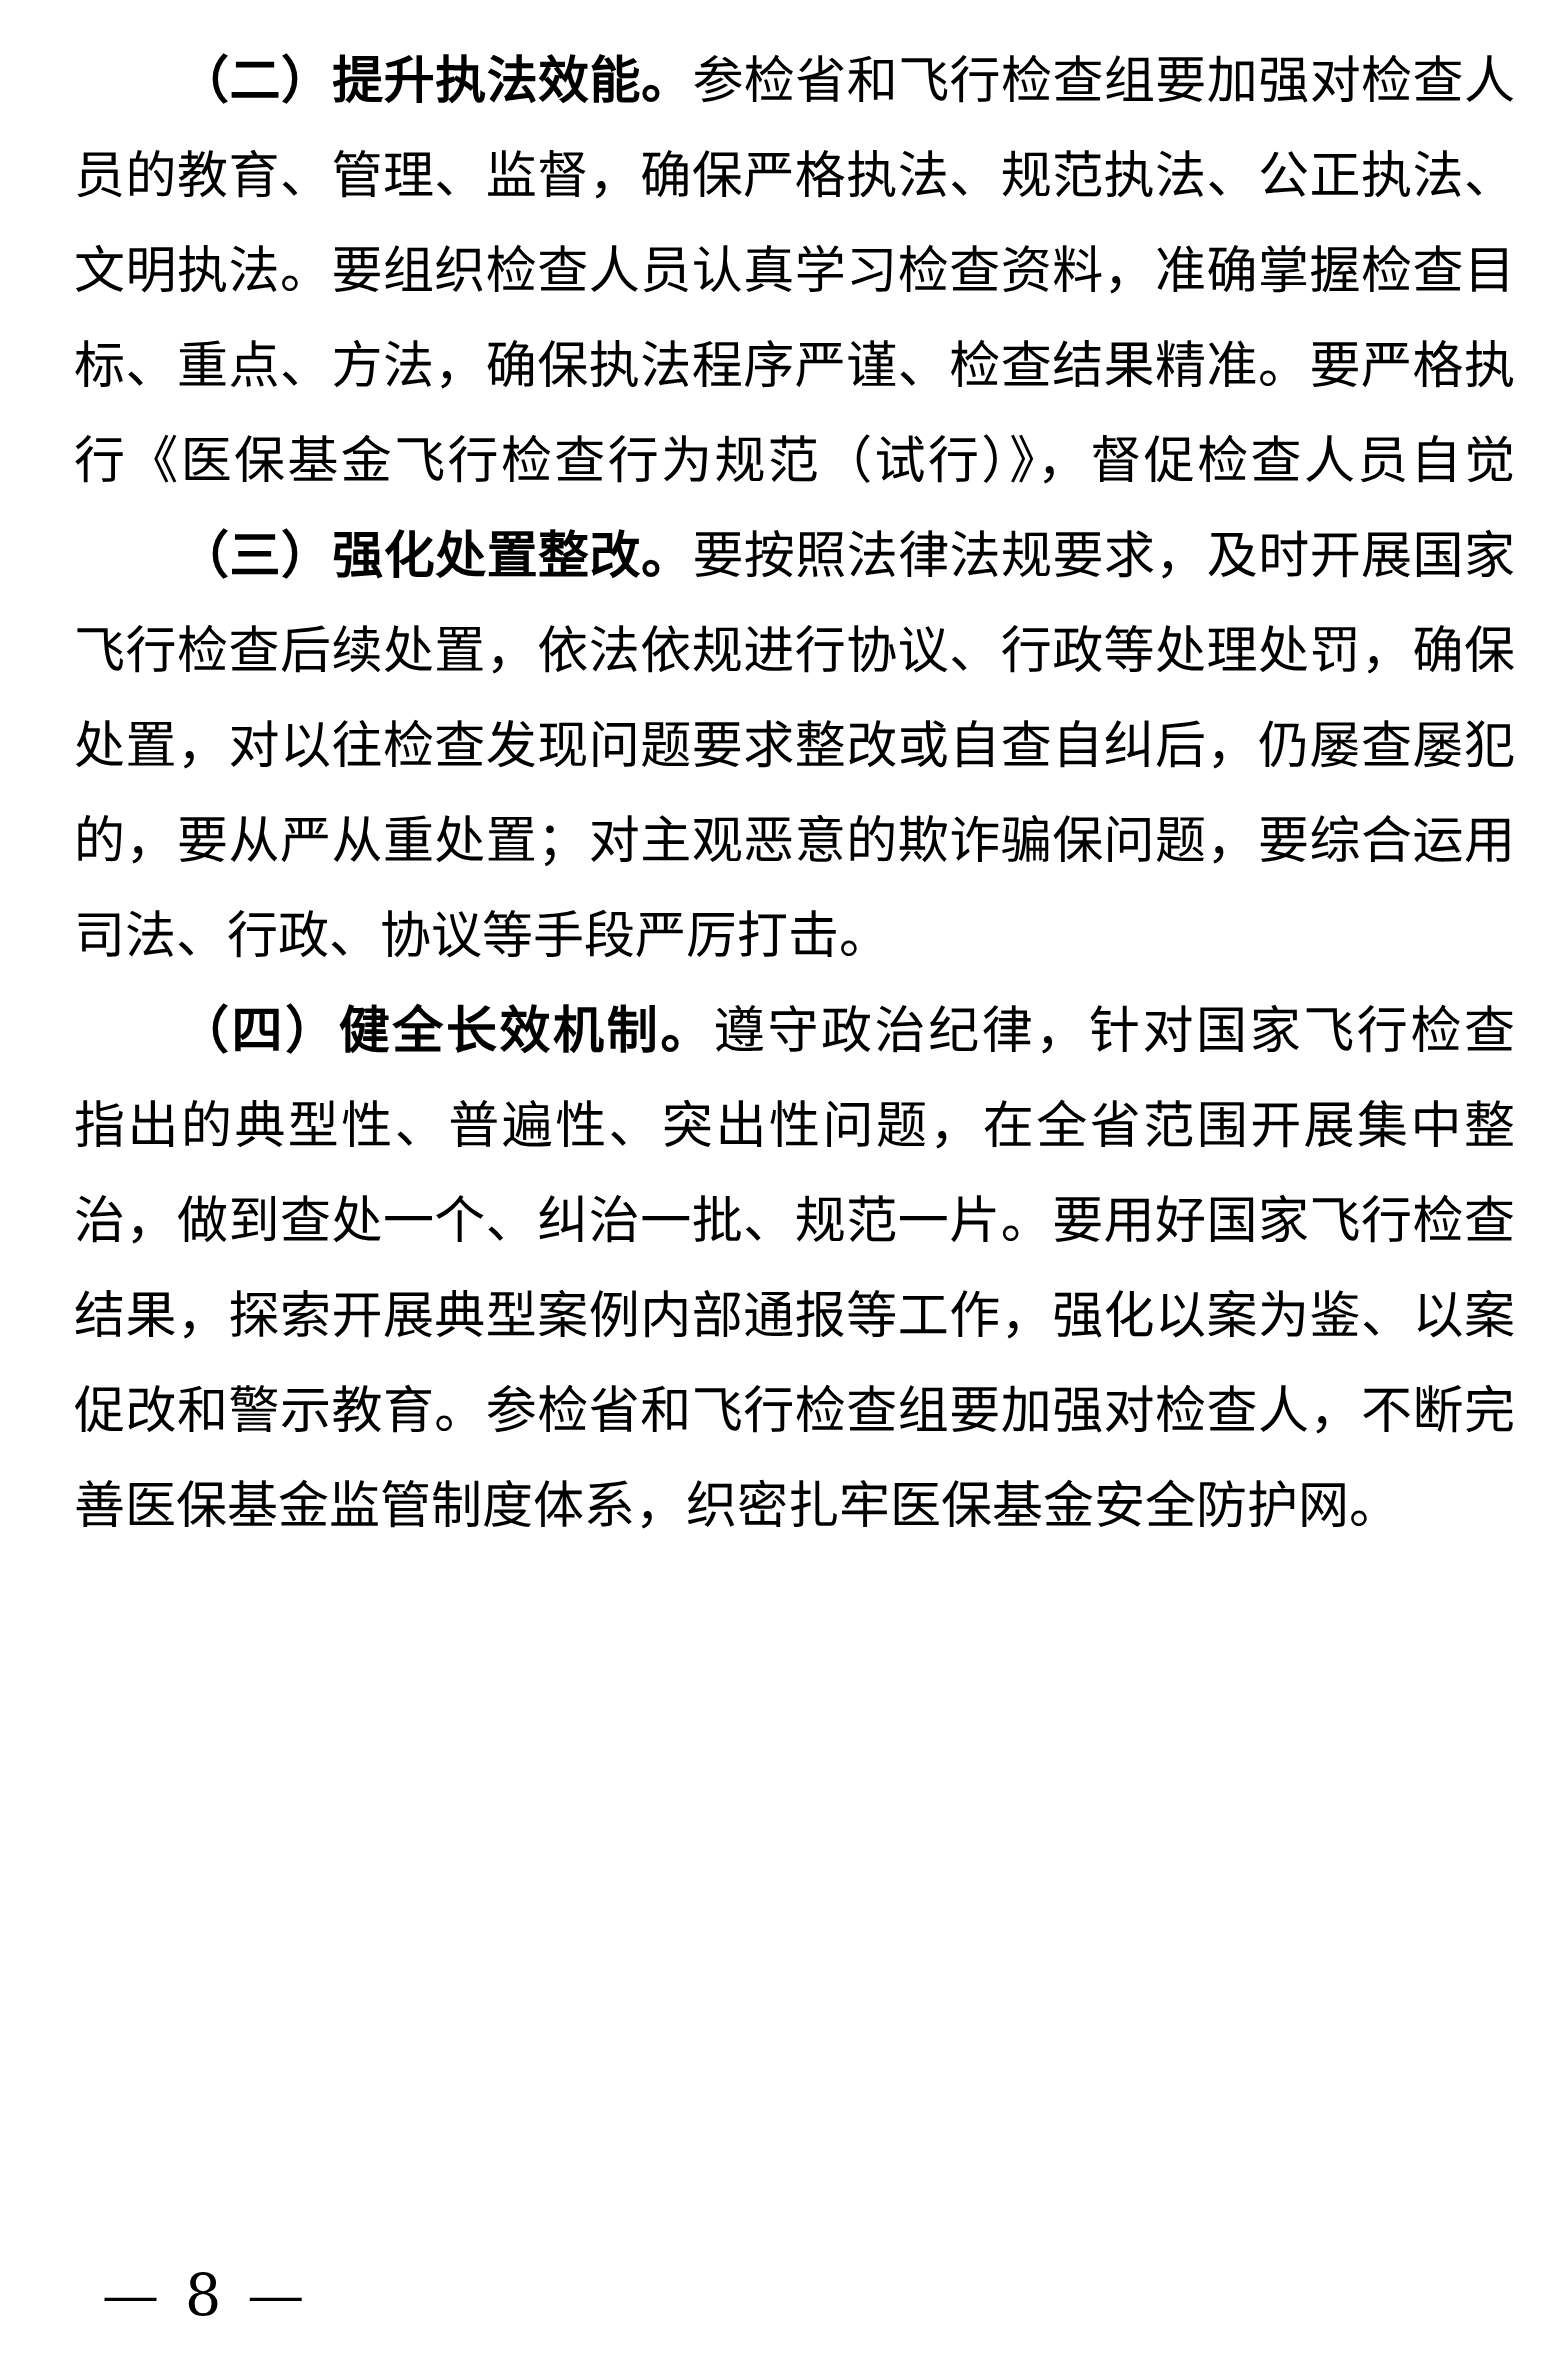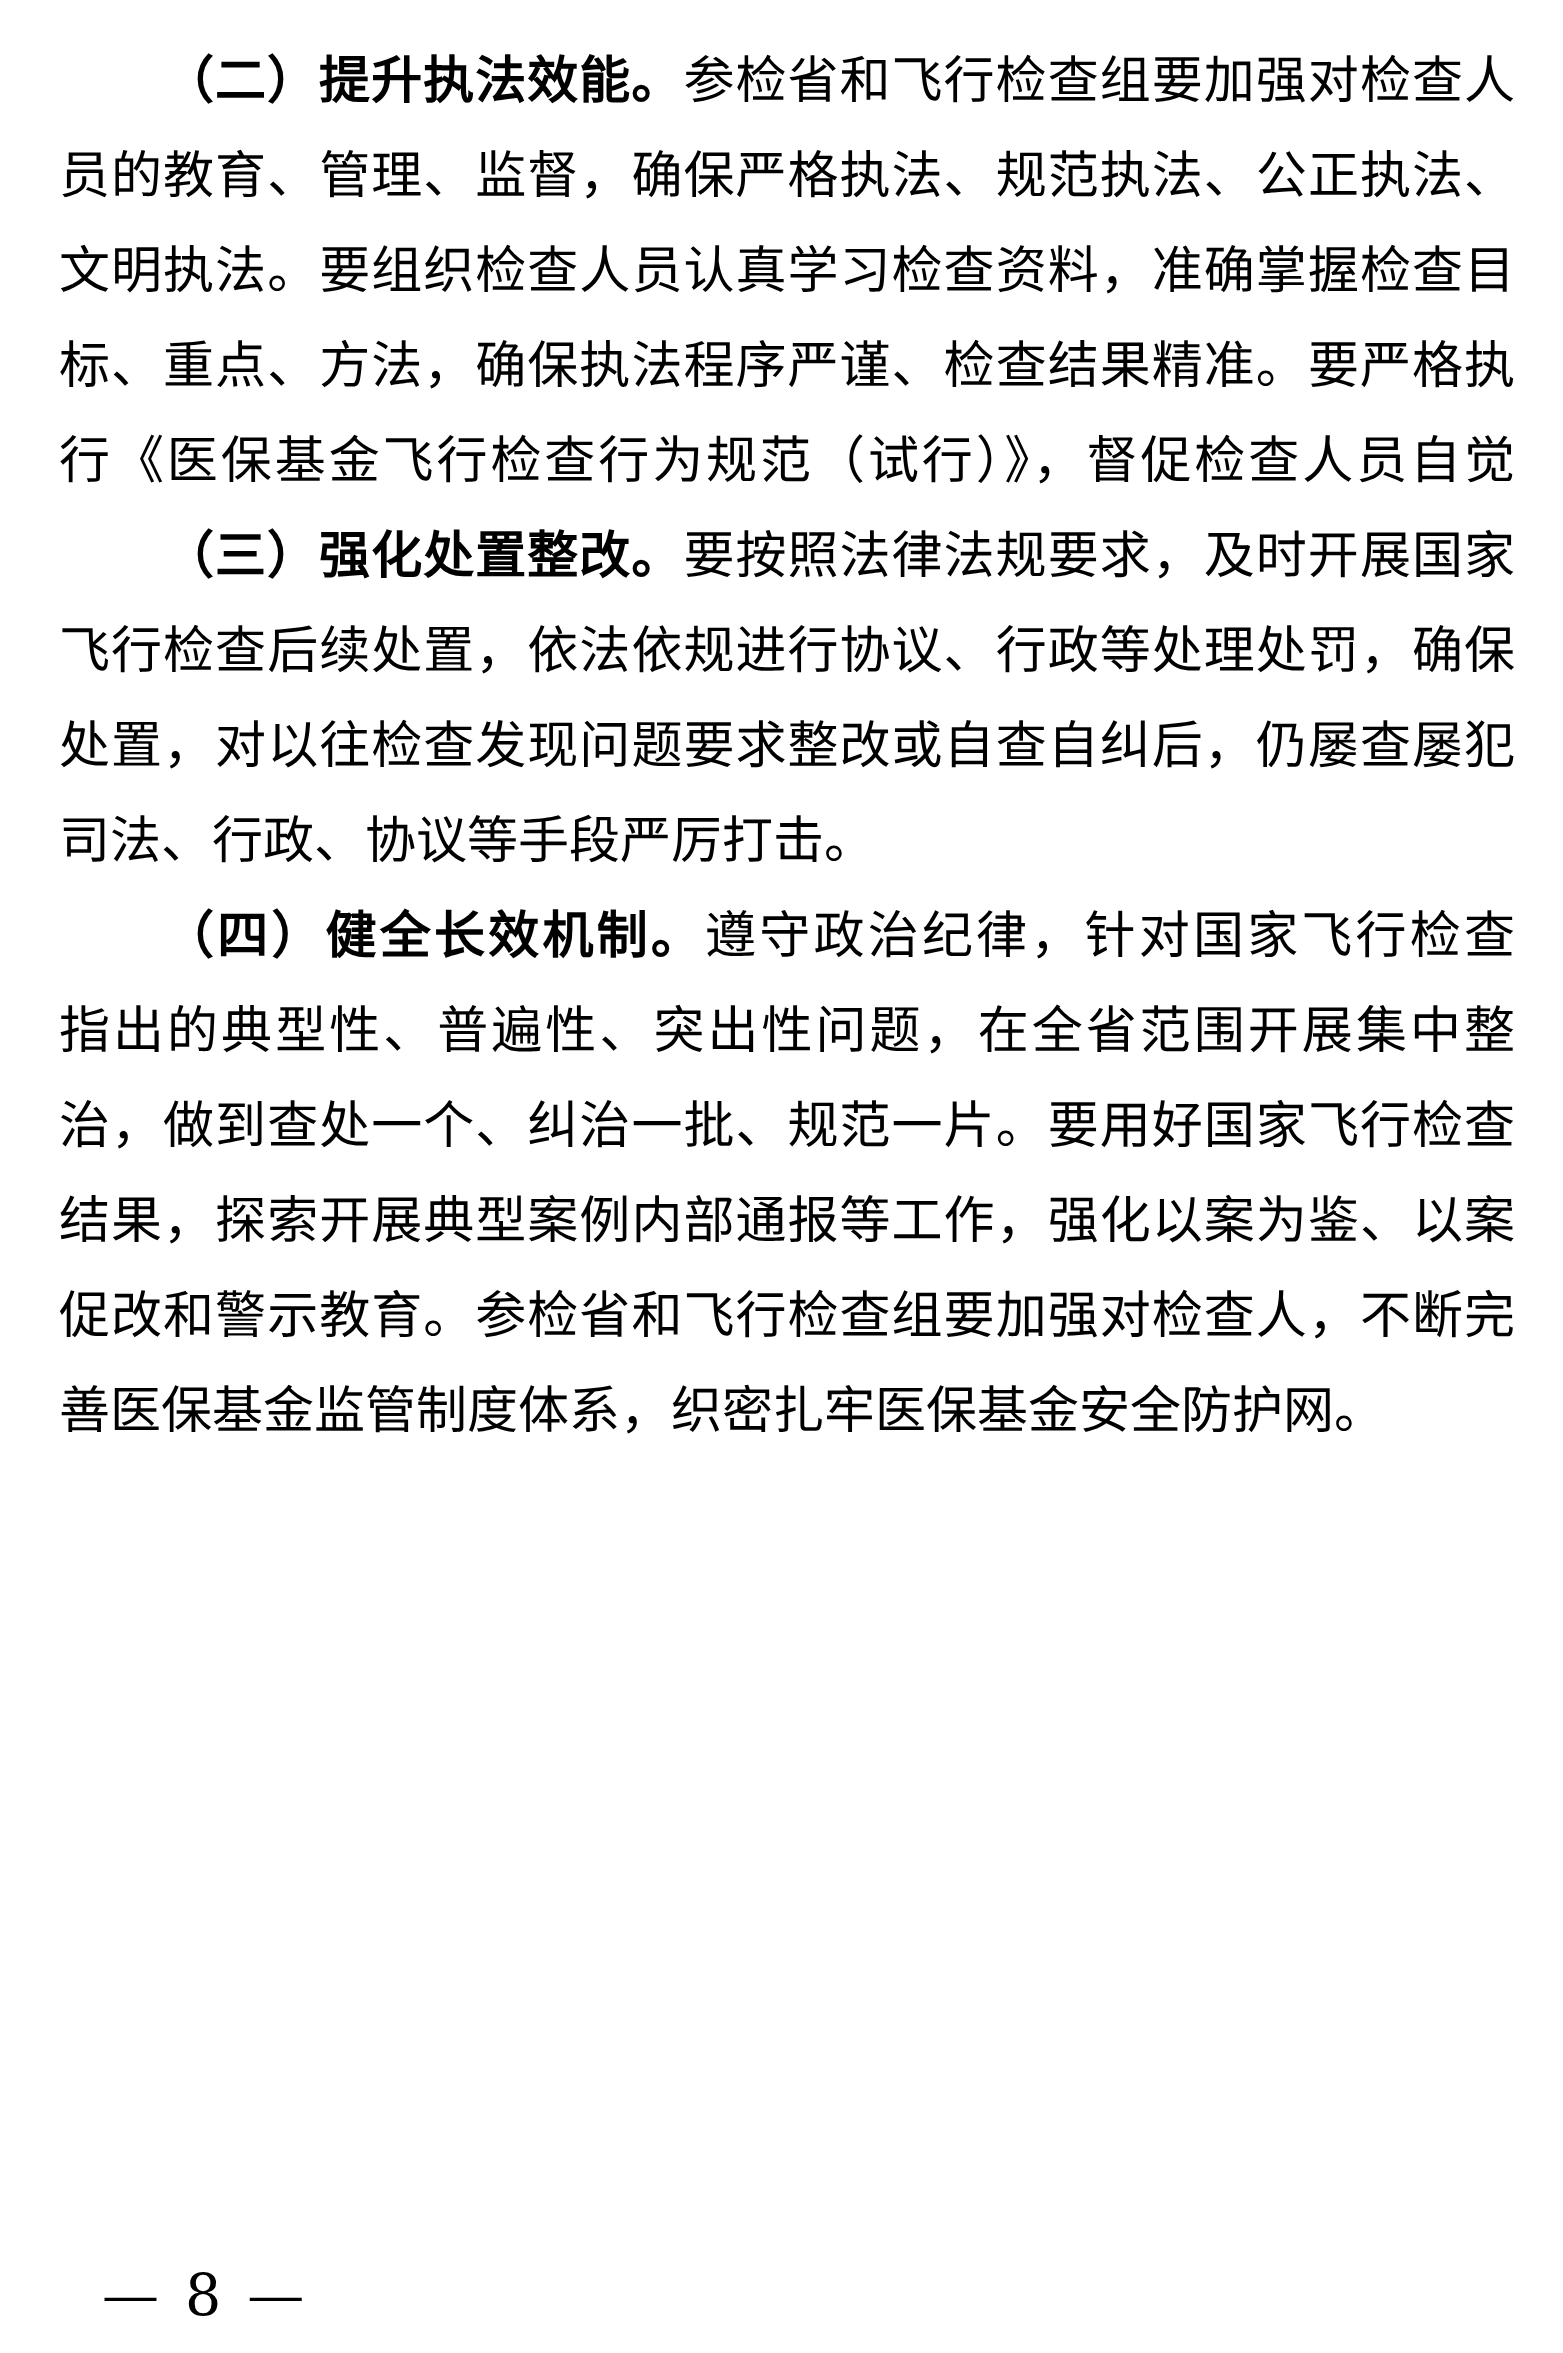--- a/index.html
+++ b/index.html
@@ -29,20 +29,21 @@
   .line {
     font-size: 51px;
     line-height: 95px;
     height: 95px;
     text-align: justify;
     text-align-last: justify;
     text-justify: inter-character;
     white-space: nowrap;
     letter-spacing: 0;
     color: #000000;
+    margin-left: 15px;
   }
   .line.indent {
     text-indent: 104px;
   }
   .line.last {
     text-align: left;
     text-align-last: left;
   }
   .seg {
     font-weight: 400;
@@ -80,20 +81,21 @@
         <div class="line indent"><span class="seg bold">（二）提升执法效能。</span><span class="seg">参检省和飞行检查组要加强对检查人</span></div>
         <div class="line"><span class="seg">员的教育、管理、监督，确保严格执法、规范执法、公正执法、</span></div>
         <div class="line"><span class="seg">文明执法。要组织检查人员认真学习检查资料，准确掌握检查目</span></div>
         <div class="line"><span class="seg">标、重点、方法，确保执法程序严谨、检查结果精准。要严格执</span></div>
         <div class="line"><span class="seg">行《医保基金飞行检查行为规范（试行）》，督促检查人员自觉</span></div>
       </div>
       <div class="paragraph">
         <div class="line indent"><span class="seg bold">（三）强化处置整改。</span><span class="seg">要按照法律法规要求，及时开展国家</span></div>
         <div class="line"><span class="seg">飞行检查后续处置，依法依规进行协议、行政等处理处罚，确保</span></div>
         <div class="line"><span class="seg">处置，对以往检查发现问题要求整改或自查自纠后，仍屡查屡犯</span></div>
+        <div class="line"><span class="seg">的，要从严从重处置；对主观恶意的欺诈骗保问题，要综合运用</span></div>
         <div class="line last"><span class="seg">司法、行政、协议等手段严厉打击。</span></div>
       </div>
       <div class="paragraph">
         <div class="line indent"><span class="seg bold">（四）健全长效机制。</span><span class="seg">遵守政治纪律，针对国家飞行检查</span></div>
         <div class="line"><span class="seg">指出的典型性、普遍性、突出性问题，在全省范围开展集中整</span></div>
         <div class="line"><span class="seg">治，做到查处一个、纠治一批、规范一片。要用好国家飞行检查</span></div>
         <div class="line"><span class="seg">结果，探索开展典型案例内部通报等工作，强化以案为鉴、以案</span></div>
         <div class="line"><span class="seg">促改和警示教育。参检省和飞行检查组要加强对检查人，不断完</span></div>
         <div class="line last"><span class="seg">善医保基金监管制度体系，织密扎牢医保基金安全防护网。</span></div>
       </div>

